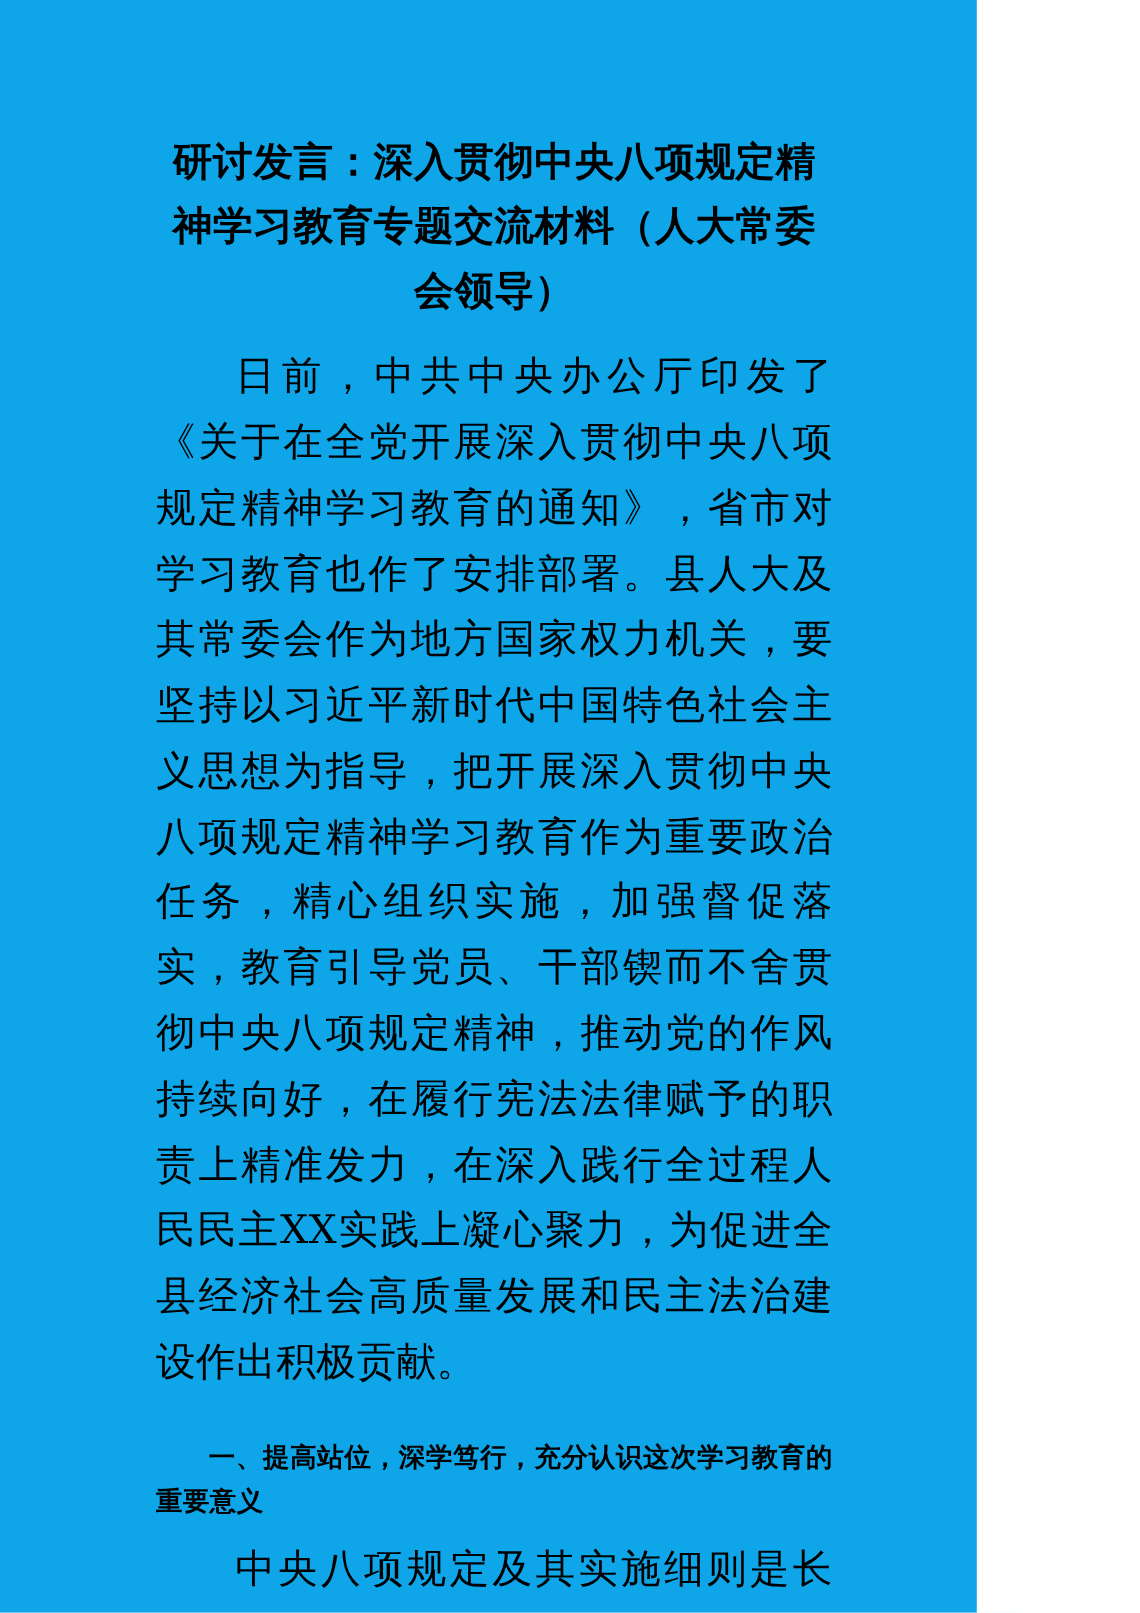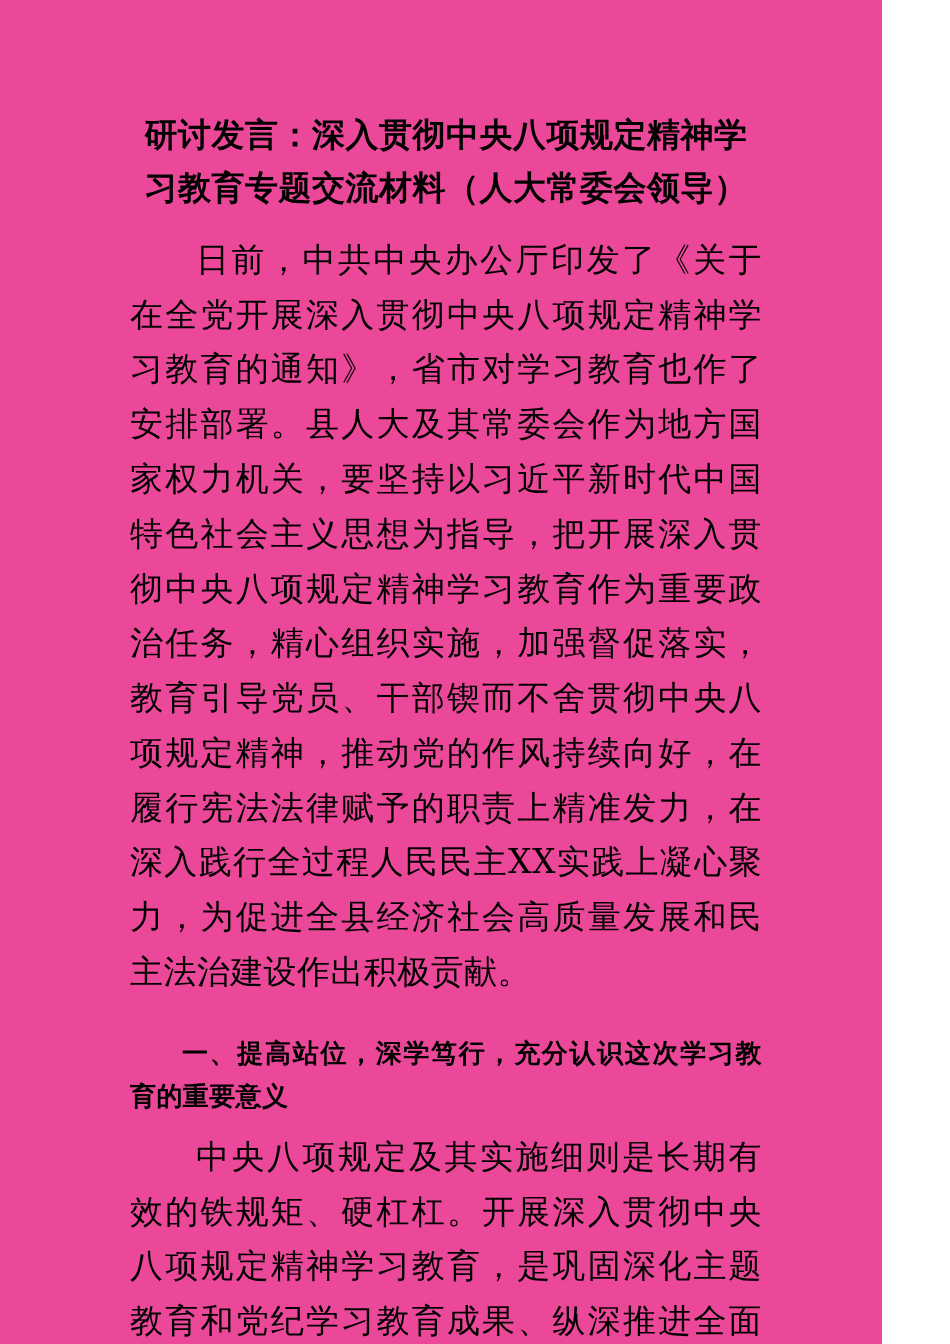--- a/index.html
+++ b/index.html
@@ -8,25 +8,25 @@
     background: #ffffff;
   }
   body {
     width: 950px;
     height: 1344px;
     font-family: "DejaVu Serif", "Liberation Serif", serif;
     color: #000000;
     overflow: hidden;
   }
   .page {
-    width: 882px;
+    width: 814px;
     height: 1344px;
     box-sizing: border-box;
     padding: 108px 120px 0 130px;
-    background: #ec4899;
+    background: #0ea5e9;
     position: relative;
   }
   .doc-title {
     font-family: "Liberation Sans", sans-serif;
     font-weight: bold;
     font-size: 33px;
     line-height: 1.62;
     text-align: center;
     letter-spacing: 0.5px;
     margin: 0 0 18px 0;
@@ -35,23 +35,23 @@
   .para {
     font-size: 33px;
     line-height: 1.66;
     text-align: justify;
     text-justify: inter-ideograph;
     margin: 0 0 6px 0;
     text-indent: 2em;
     letter-spacing: 0.4px;
   }
   .heading {
-    font-family: Liberation Mono, monospace;
+    font-family: Liberation Serif, serif;
     font-weight: bold;
-    font-size: 26px;
+    font-size: 22px;
     line-height: 1.66;
     text-align: justify;
     margin: 14px 0 10px 0;
     text-indent: 2em;
     letter-spacing: 0.4px;
   }
   .spacer-sm { height: 14px; }
 </style>
 </head>
 <body>

